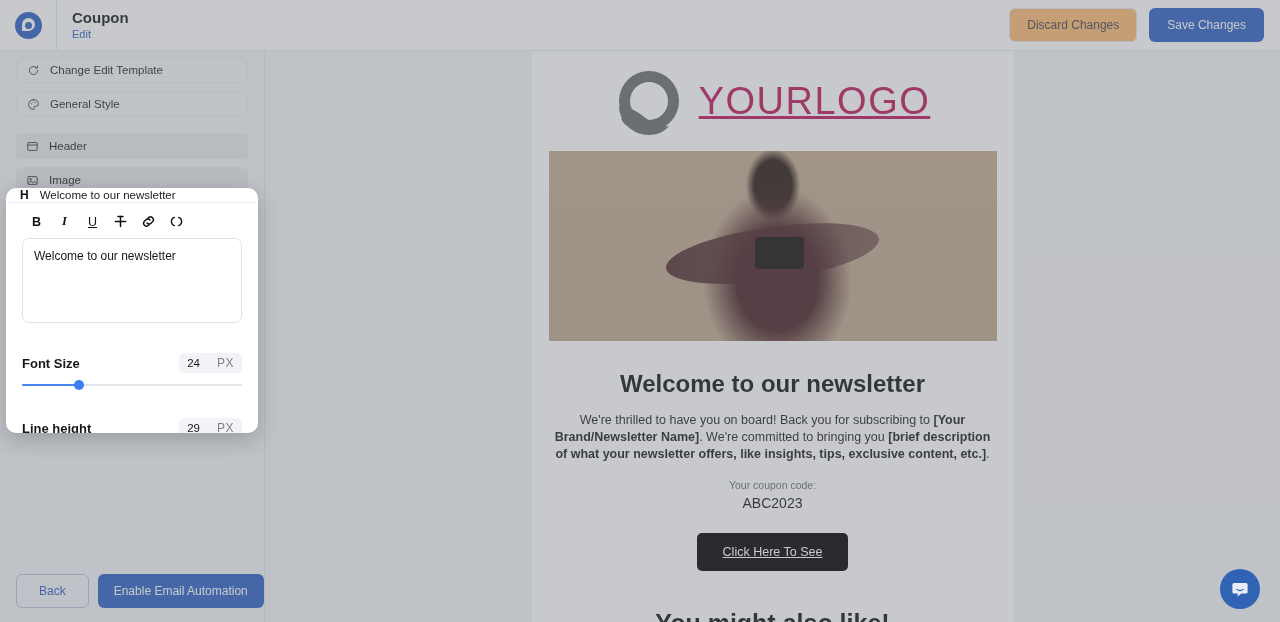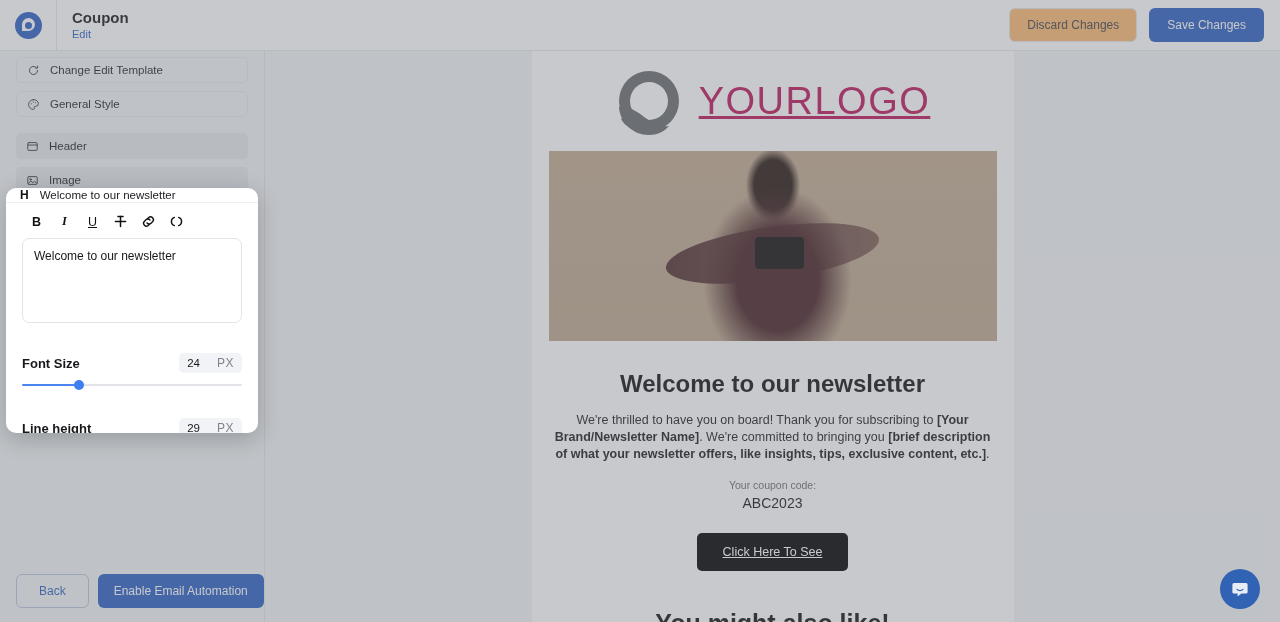--- a/index.html
+++ b/index.html
@@ -343,21 +343,21 @@
           <div class="brand-word">YOURLOGO</div>
         </div>
 
         <div class="hero"></div>
 
         <div class="headline-wrap">
           <div class="headline">Welcome to our newsletter</div>
         </div>
 
         <div class="body-copy">
-          <span>We're thrilled to have you on board! Thank you for subscribing to </span><b>[Your Brand/Newsletter Name]</b><span>. We're committed to bringing you </span><b>[brief description of what your newsletter offers, like insights, tips, exclusive content, etc.]</b><span>.</span>
+          <span>We're thrilled to have you on board! Back you for subscribing to </span><b>[Your Brand/Newsletter Name]</b><span>. We're committed to bringing you </span><b>[brief description of what your newsletter offers, like insights, tips, exclusive content, etc.]</b><span>.</span>
         </div>
 
         <div class="coupon-label">Your coupon code:</div>
         <div class="coupon-code">ABC2023</div>
 
         <div class="cta-row">
           <span class="cta">Click Here To See</span>
         </div>
 
         <div class="also-like">You might also like!</div>

